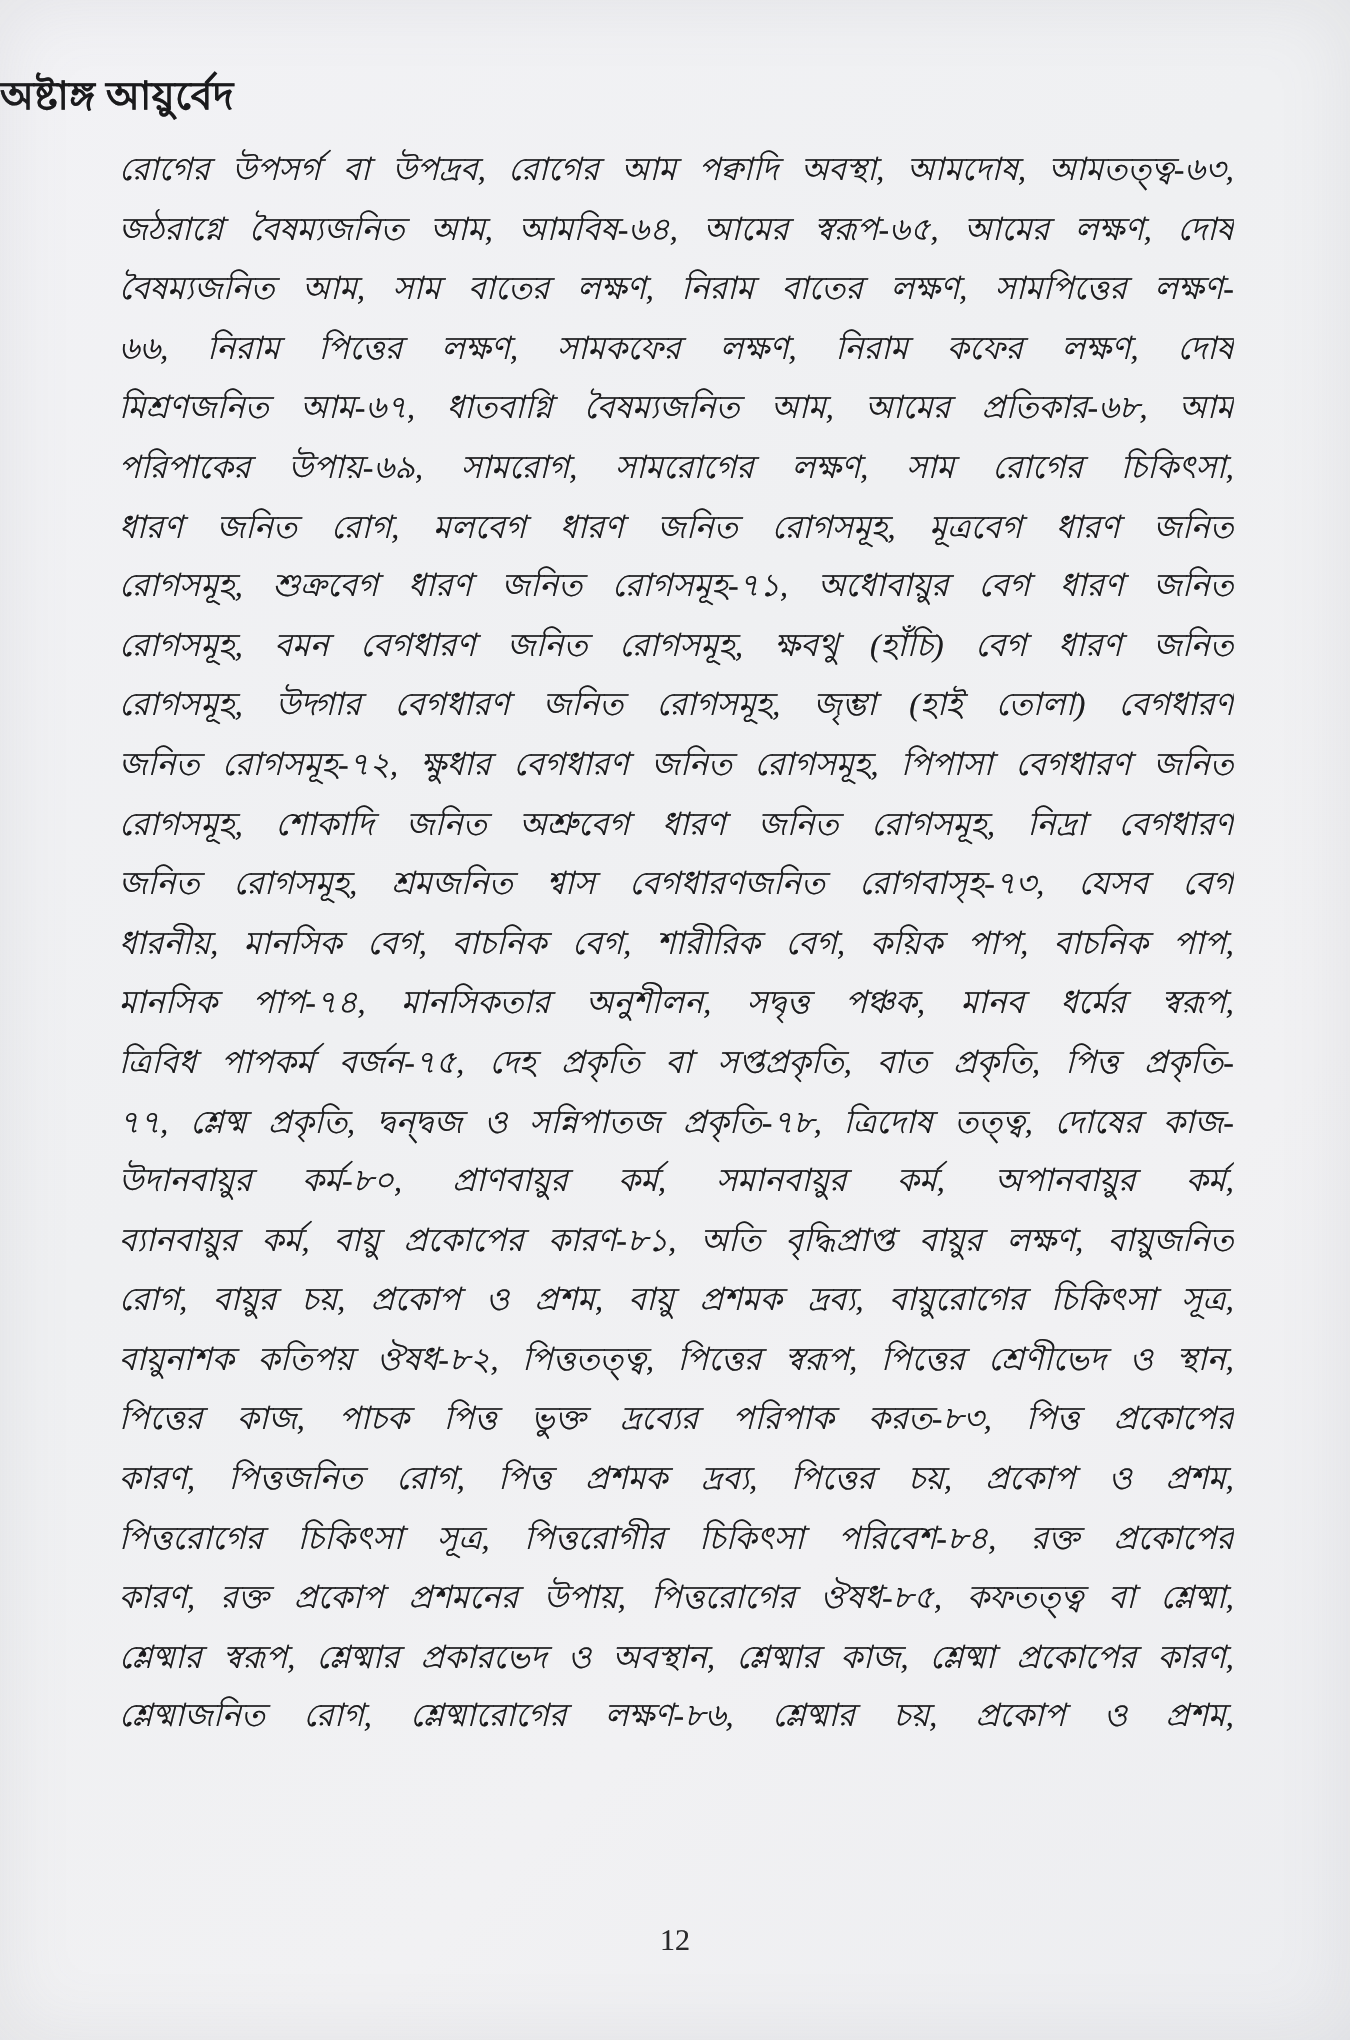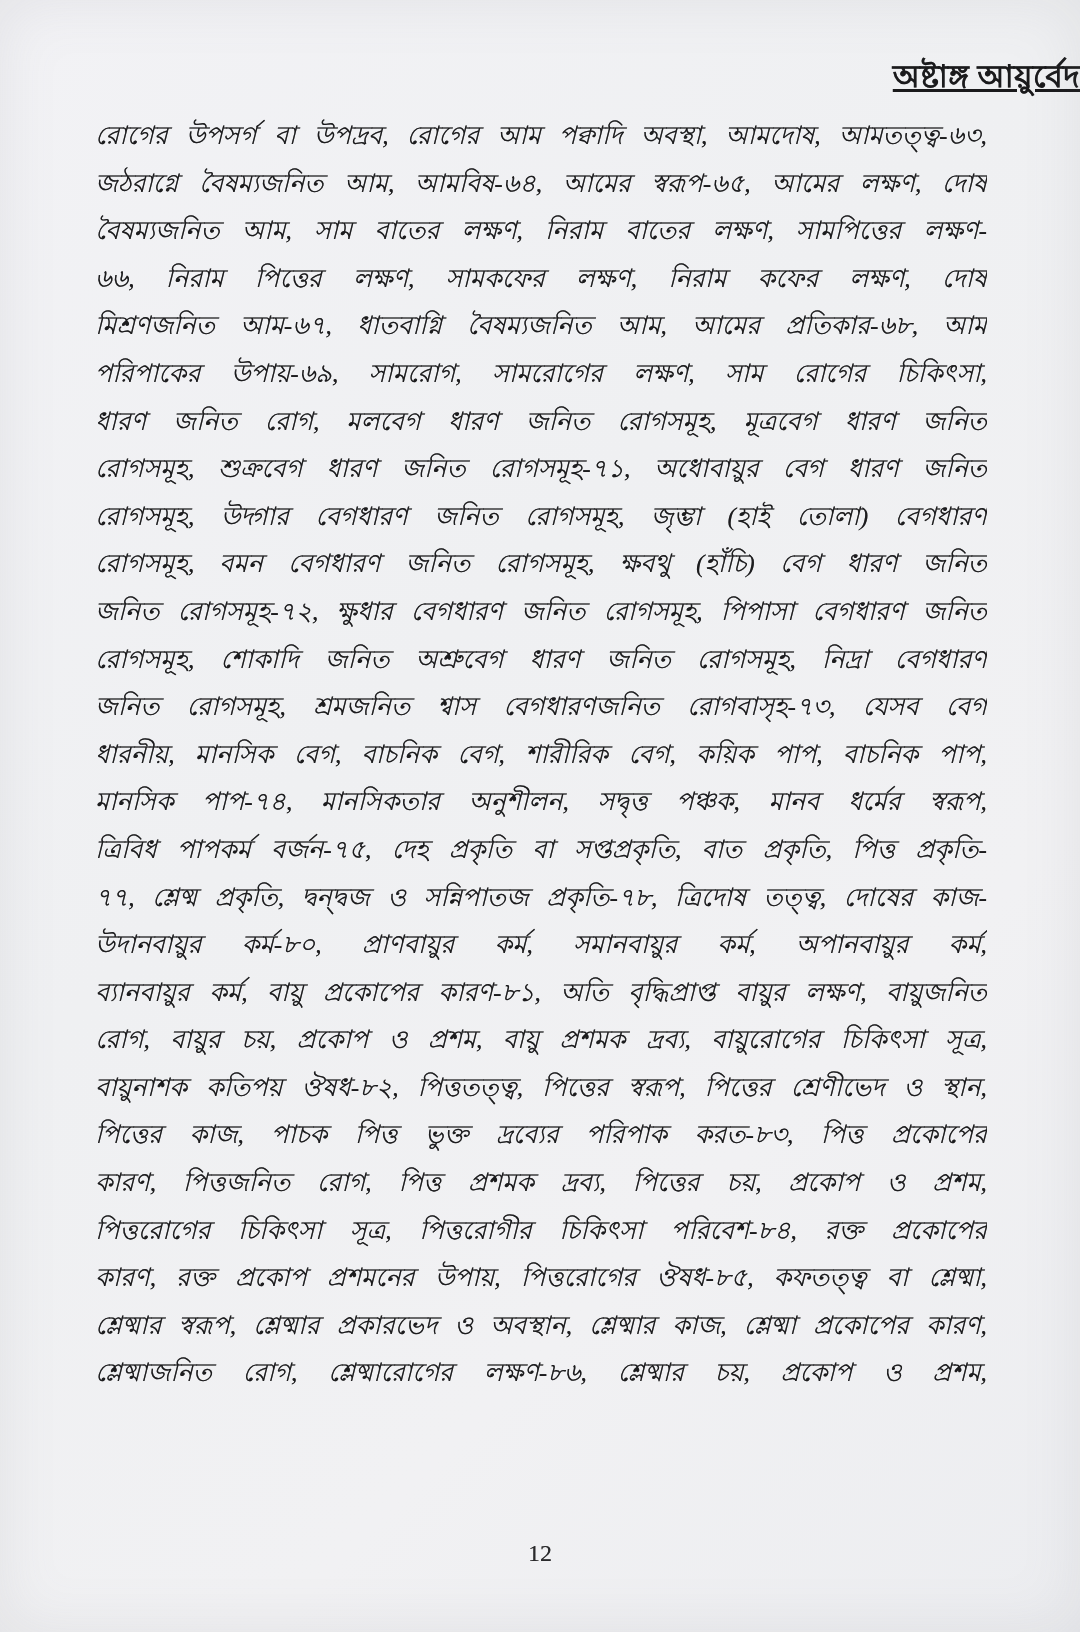--- a/index.html
+++ b/index.html
@@ -15,26 +15,25 @@
     background: linear-gradient(135deg, #f2f2f5 0%, #eff0f2 40%, #f1f1f3 70%, #ecedf0 100%);
     overflow: hidden;
     font-family: "Liberation Serif", "DejaVu Serif", serif;
     color: #1c1c1e;
   }
   .book-title {
     position: absolute;
     top: 52px;
     left: 0;
     width: 100%;
-    text-align: right;
+    text-align: left;
     font-size: 31px;
     font-weight: 600;
     letter-spacing: 0.5px;
     color: #1a1a1c;
-    text-decoration: underline;
   }
   .toc-block {
     position: absolute;
     top: 112px;
     left: 95px;
     width: 892px;
     font-style: italic;
   }
   .toc-line {
     font-size: 25.5px;
@@ -77,22 +76,22 @@
 
   <div class="toc-block">
     <div class="toc-line">রোগের উপসর্গ বা উপদ্রব, রোগের আম পক্বাদি অবস্থা, আমদোষ, আমতত্ত্ব-৬৩,</div>
     <div class="toc-line">জঠরাগ্নে বৈষম্যজনিত আম, আমবিষ-৬৪, আমের স্বরূপ-৬৫, আমের লক্ষণ, দোষ</div>
     <div class="toc-line">বৈষম্যজনিত আম, সাম বাতের লক্ষণ, নিরাম বাতের লক্ষণ, সামপিত্তের লক্ষণ-</div>
     <div class="toc-line">৬৬, নিরাম পিত্তের লক্ষণ, সামকফের লক্ষণ, নিরাম কফের লক্ষণ, দোষ</div>
     <div class="toc-line">মিশ্রণজনিত আম-৬৭, ধাতবাগ্নি বৈষম্যজনিত আম, আমের প্রতিকার-৬৮, আম</div>
     <div class="toc-line">পরিপাকের উপায়-৬৯, সামরোগ, সামরোগের লক্ষণ, সাম রোগের চিকিৎসা,</div>
     <div class="toc-line">ধারণ জনিত রোগ, মলবেগ ধারণ জনিত রোগসমূহ, মূত্রবেগ ধারণ জনিত</div>
     <div class="toc-line">রোগসমূহ, শুক্রবেগ ধারণ জনিত রোগসমূহ-৭১, অধোবায়ুর বেগ ধারণ জনিত</div>
+    <div class="toc-line">রোগসমূহ, বমন বেগধারণ জনিত রোগসমূহ, ক্ষবথু (হাঁচি) বেগ ধারণ জনিত</div>
     <div class="toc-line">রোগসমূহ, উদ্গার বেগধারণ জনিত রোগসমূহ, জৃম্ভা (হাই তোলা) বেগধারণ</div>
-    <div class="toc-line">রোগসমূহ, বমন বেগধারণ জনিত রোগসমূহ, ক্ষবথু (হাঁচি) বেগ ধারণ জনিত</div>
     <div class="toc-line">জনিত রোগসমূহ-৭২, ক্ষুধার বেগধারণ জনিত রোগসমূহ, পিপাসা বেগধারণ জনিত</div>
     <div class="toc-line">রোগসমূহ, শোকাদি জনিত অশ্রুবেগ ধারণ জনিত রোগসমূহ, নিদ্রা বেগধারণ</div>
     <div class="toc-line">জনিত রোগসমূহ, শ্রমজনিত শ্বাস বেগধারণজনিত রোগবাসৃহ-৭৩, যেসব বেগ</div>
     <div class="toc-line">ধারনীয়, মানসিক বেগ, বাচনিক বেগ, শারীরিক বেগ, কয়িক পাপ, বাচনিক পাপ,</div>
     <div class="toc-line">মানসিক পাপ-৭৪, মানসিকতার অনুশীলন, সদ্বৃত্ত পঞ্চক, মানব ধর্মের স্বরূপ,</div>
     <div class="toc-line">ত্রিবিধ পাপকর্ম বর্জন-৭৫, দেহ প্রকৃতি বা সপ্তপ্রকৃতি, বাত প্রকৃতি, পিত্ত প্রকৃতি-</div>
     <div class="toc-line">৭৭, শ্লেষ্ম প্রকৃতি, দ্বন্দ্বজ ও সন্নিপাতজ প্রকৃতি-৭৮, ত্রিদোষ তত্ত্ব, দোষের কাজ-</div>
     <div class="toc-line">উদানবায়ুর কর্ম-৮০, প্রাণবায়ুর কর্ম, সমানবায়ুর কর্ম, অপানবায়ুর কর্ম,</div>
     <div class="toc-line">ব্যানবায়ুর কর্ম, বায়ু প্রকোপের কারণ-৮১, অতি বৃদ্ধিপ্রাপ্ত বায়ুর লক্ষণ, বায়ুজনিত</div>
     <div class="toc-line">রোগ, বায়ুর চয়, প্রকোপ ও প্রশম, বায়ু প্রশমক দ্রব্য, বায়ুরোগের চিকিৎসা সূত্র,</div>

